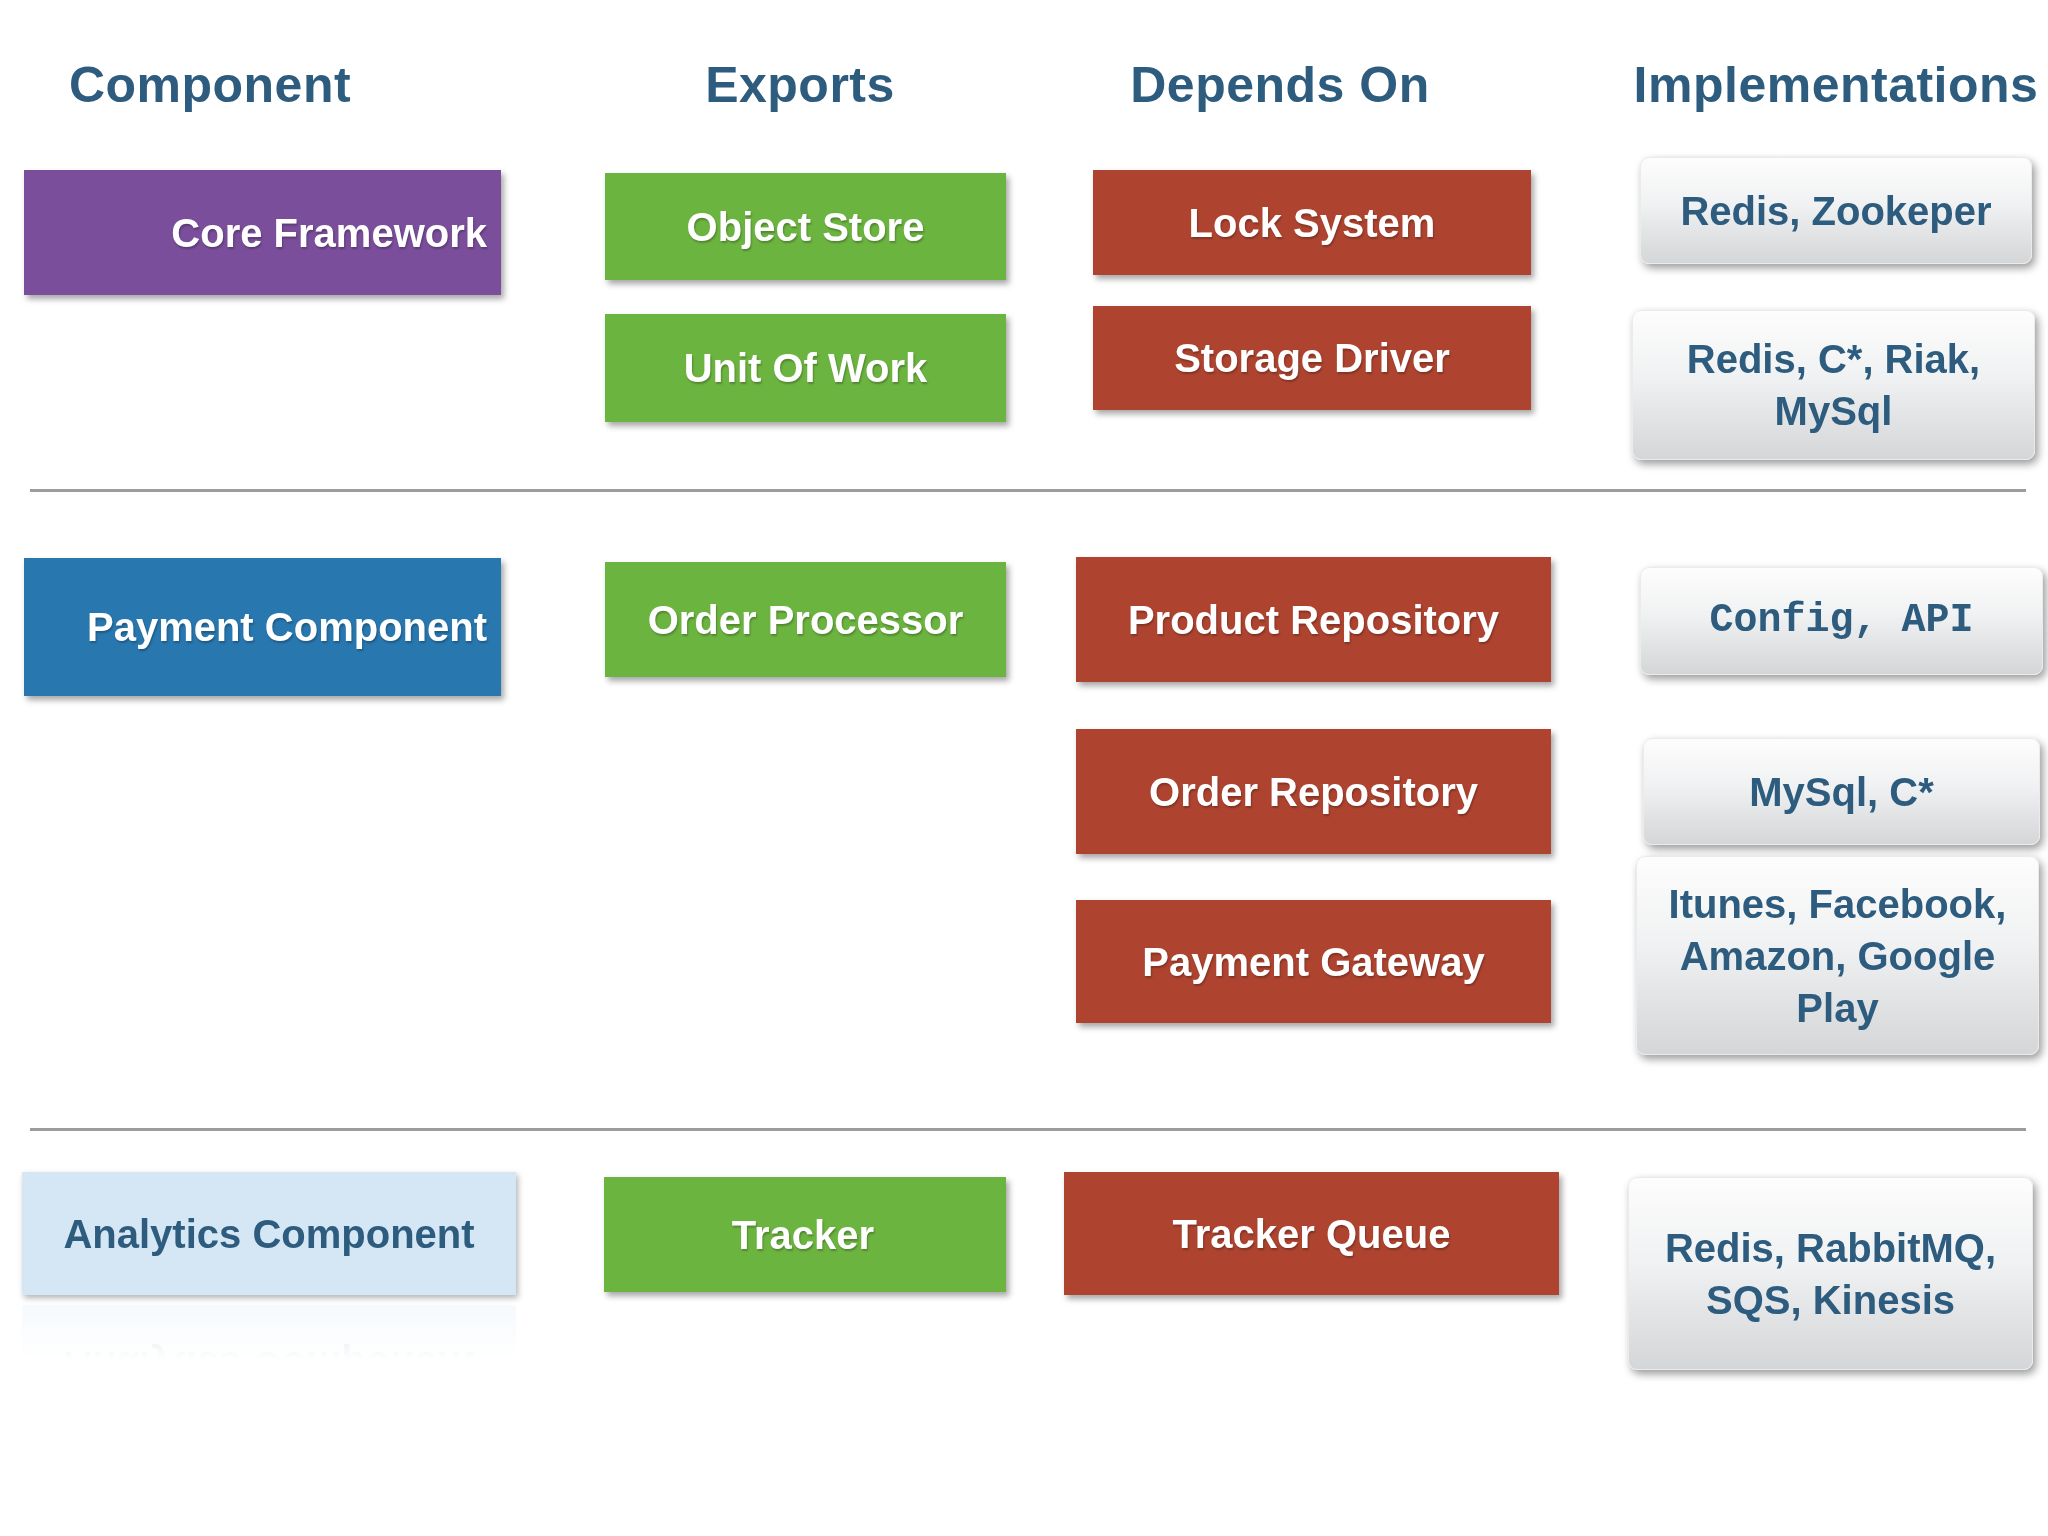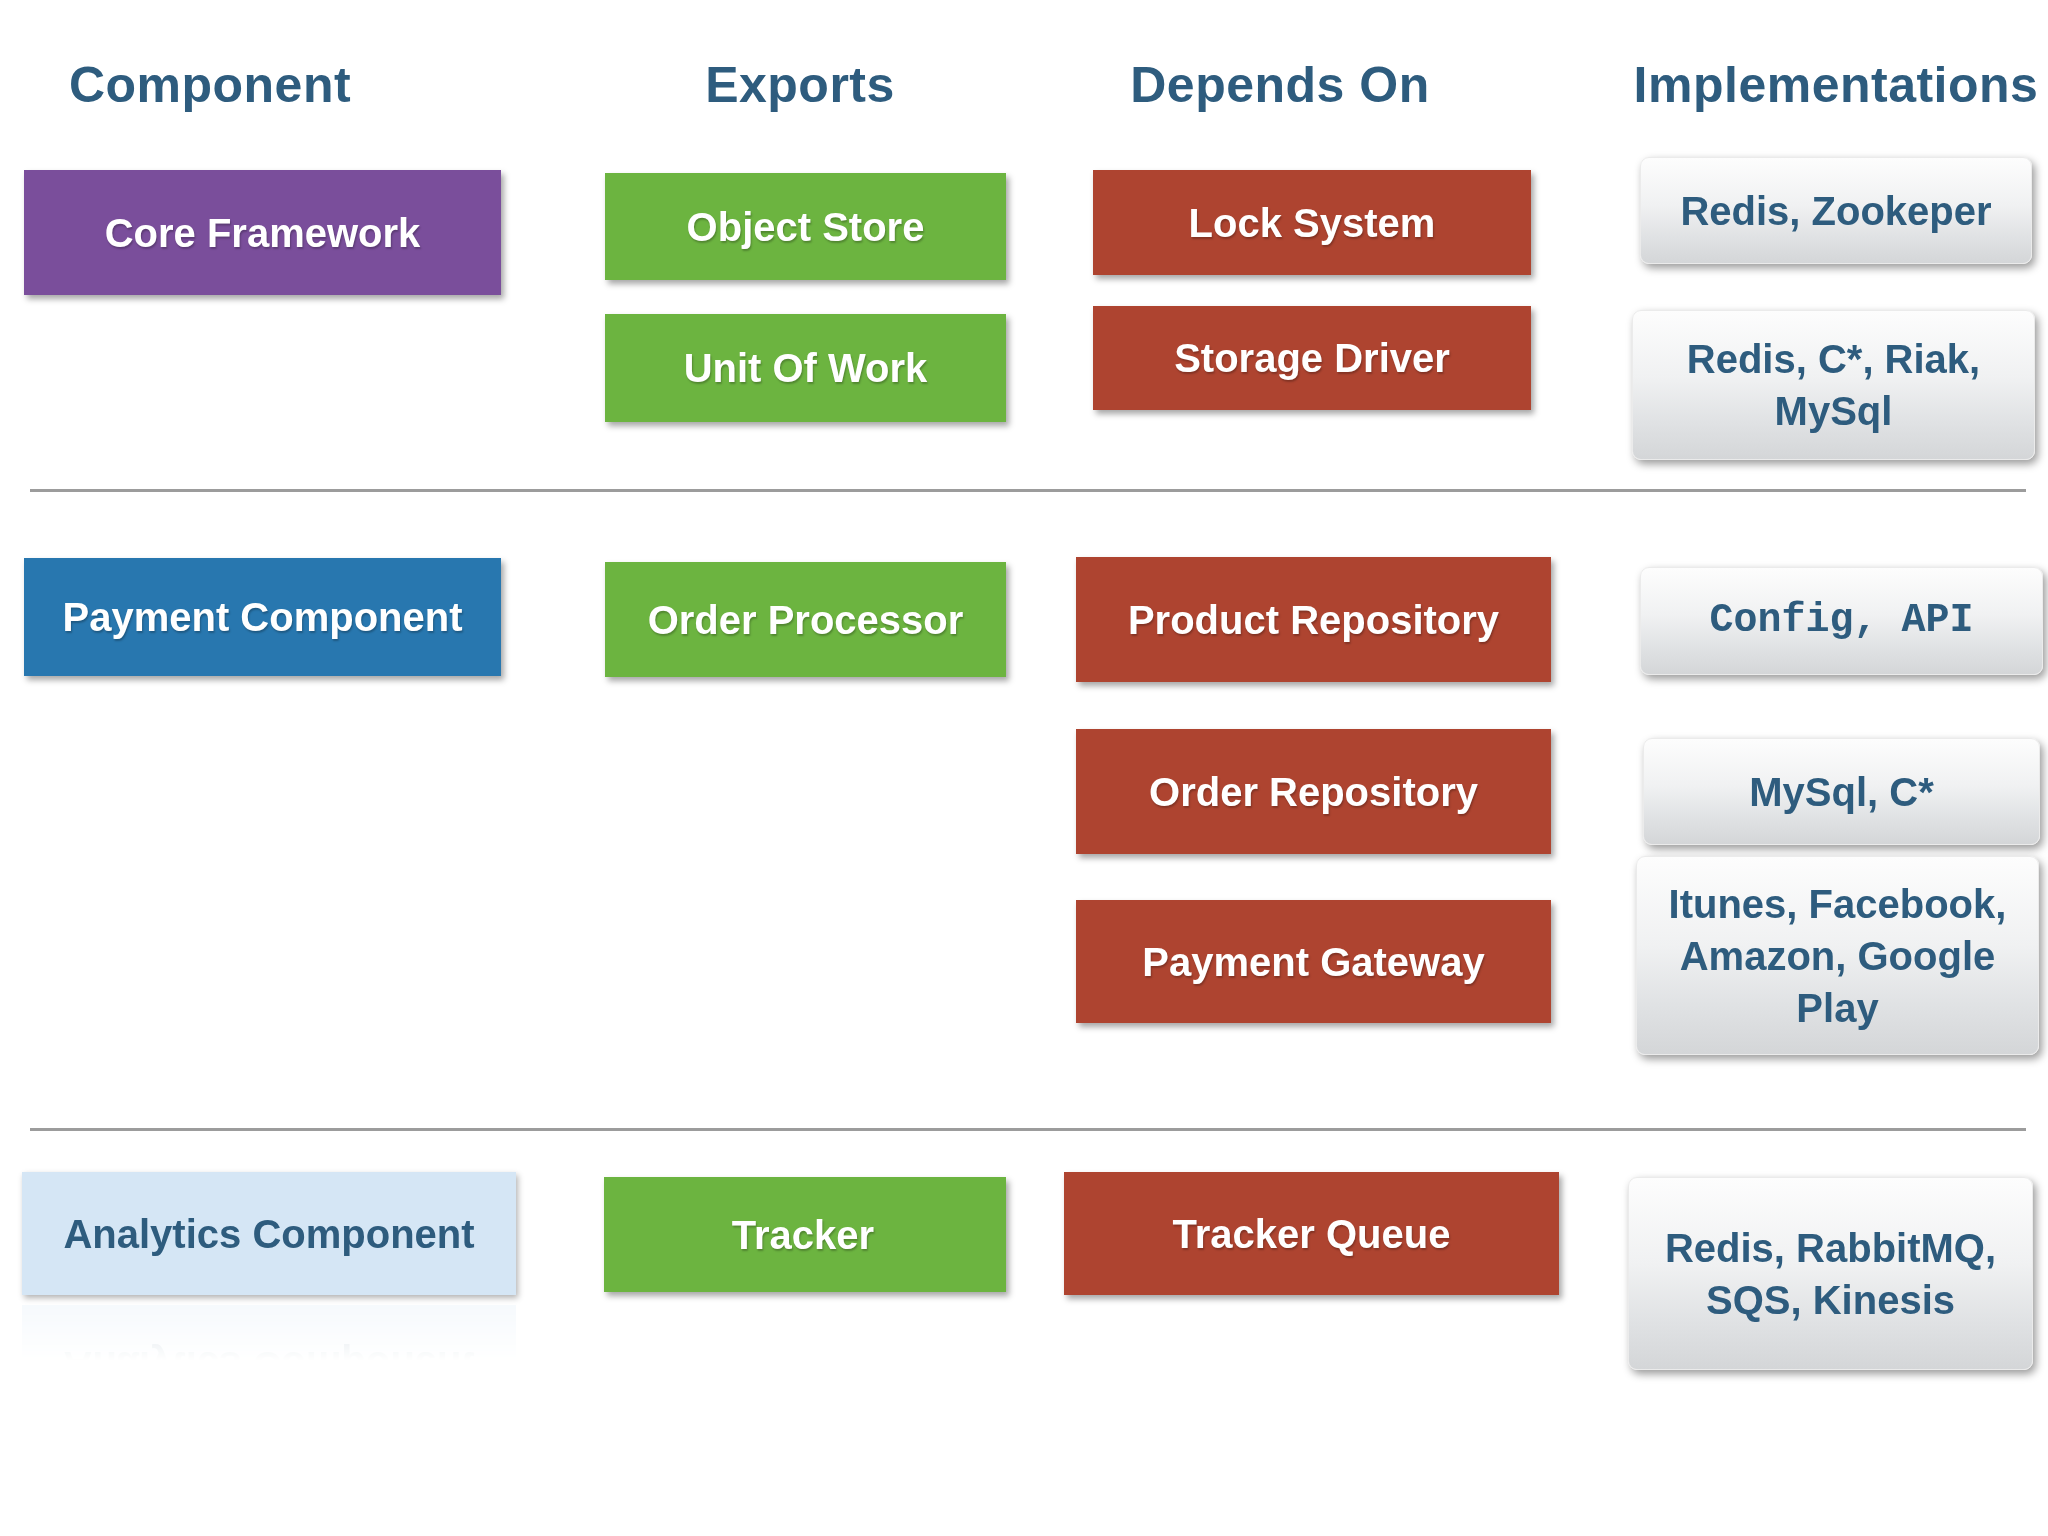--- a/index.html
+++ b/index.html
@@ -88,21 +88,21 @@
 </head>
 <body>
 
 <div class="canvas">
 
   <div class="hdr" style="left:30px; width:360px;">Component</div>
   <div class="hdr" style="left:600px; width:400px;">Exports</div>
   <div class="hdr" style="left:1080px; width:400px;">Depends On</div>
   <div class="hdr" style="left:1628px; width:416px;">Implementations</div>
 
-  <div class="box purple" style="left:24px; top:170px; width:477px; height:125px;">
+  <div class="box purple" style="left:24px; top:170px; width:477px; height:125px;justify-content:flex-end;">
     <span class="lbl">Core Framework</span>
   </div>
   <div class="box green" style="left:605px; top:173px; width:401px; height:107px;">
     <span class="lbl">Object Store</span>
   </div>
   <div class="box green" style="left:605px; top:314px; width:401px; height:108px;">
     <span class="lbl">Unit Of Work</span>
   </div>
   <div class="box red" style="left:1093px; top:170px; width:438px; height:105px;">
     <span class="lbl">Lock System</span>
@@ -112,21 +112,21 @@
   </div>
   <div class="box gray" style="left:1640px; top:157px; width:392px; height:107px;">
     <span class="lbl">Redis, Zookeper</span>
   </div>
   <div class="box gray" style="left:1632px; top:310px; width:403px; height:150px;">
     <span class="lbl">Redis, C*, Riak, MySql</span>
   </div>
 
   <div class="divider" style="top:489px;"></div>
 
-  <div class="box blue" style="left:24px; top:558px; width:477px; height:118px;">
+  <div class="box blue" style="left:24px; top:558px; width:477px; height:138px;justify-content:flex-end;">
     <span class="lbl">Payment Component</span>
   </div>
   <div class="box green" style="left:605px; top:562px; width:401px; height:115px;">
     <span class="lbl">Order Processor</span>
   </div>
   <div class="box red" style="left:1076px; top:557px; width:475px; height:125px;">
     <span class="lbl">Product Repository</span>
   </div>
   <div class="box gray" style="left:1640px; top:567px; width:403px; height:108px;font-family:Liberation Mono, monospace;">
     <span class="lbl">Config, API</span>

